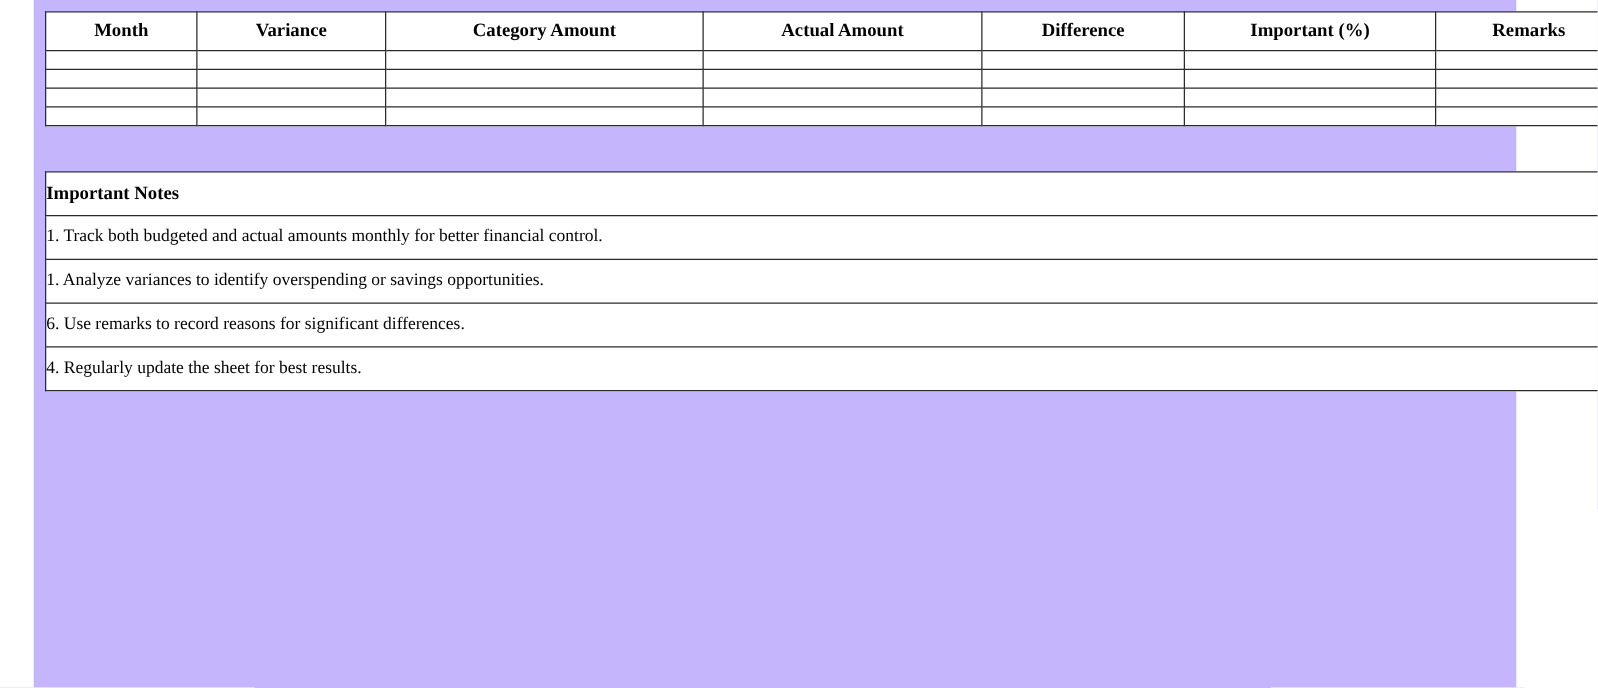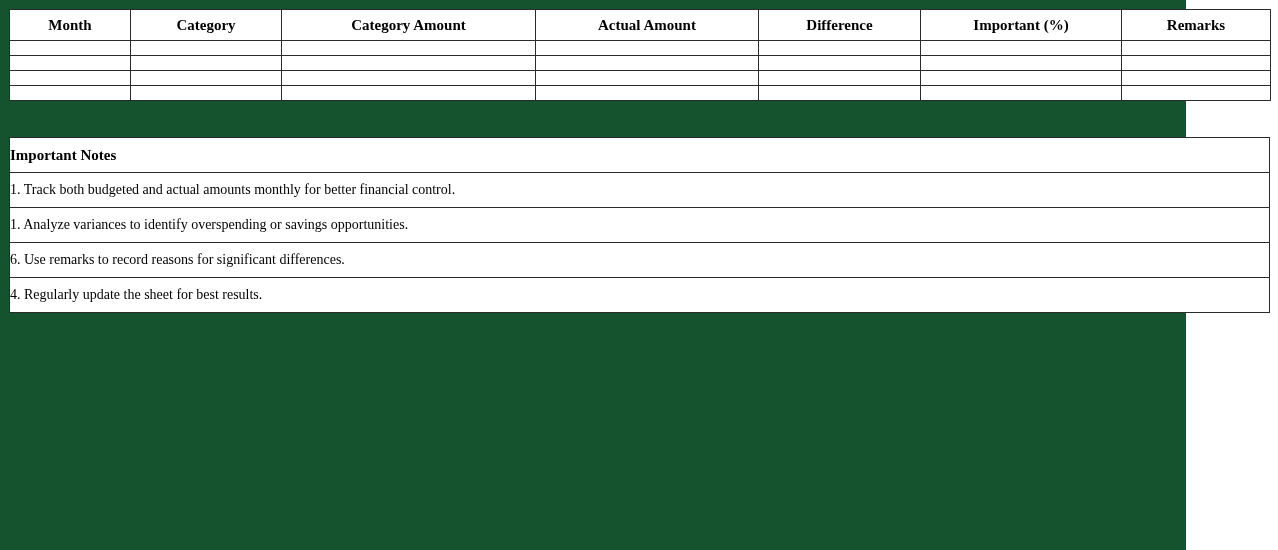--- a/index.html
+++ b/index.html
@@ -11,21 +11,22 @@
     width: 1278px;
     height: 550px;
     font-family: "Liberation Serif", "DejaVu Serif", serif;
     color: #000000;
     overflow: hidden;
   }
   .page {
     position: relative;
     width: 1186px;
     height: 550px;
-    background: #14532d;
+    background: #c4b5fd;
+    margin-left: 27px;
   }
 
   
   .budget-table-wrap {
     position: absolute;
     left: 9px;
     top: 9px;
     width: 1261px;
   }
   table.grid {
@@ -98,21 +99,21 @@
         <col class="c-category">
         <col class="c-budgeted">
         <col class="c-actual">
         <col class="c-diff">
         <col class="c-variance">
         <col class="c-remarks">
       </colgroup>
       <thead>
         <tr>
           <th>Month</th>
-          <th>Category</th>
+          <th>Variance</th>
           <th>Category Amount</th>
           <th>Actual Amount</th>
           <th>Difference</th>
           <th>Important (%)</th>
           <th>Remarks</th>
         </tr>
       </thead>
       <tbody>
         <tr>
           <td class="empty-cell"></td>

